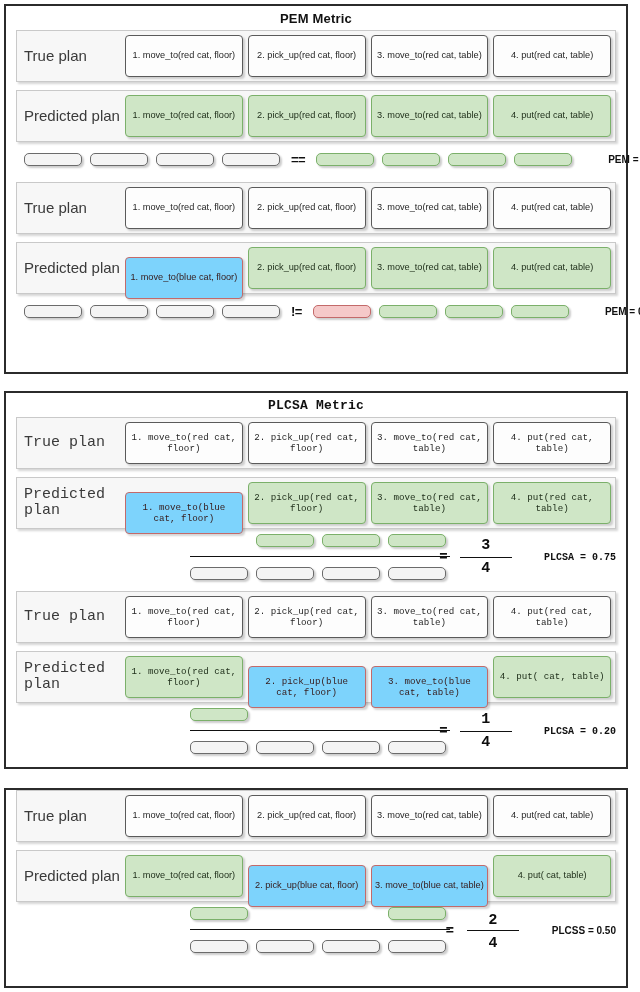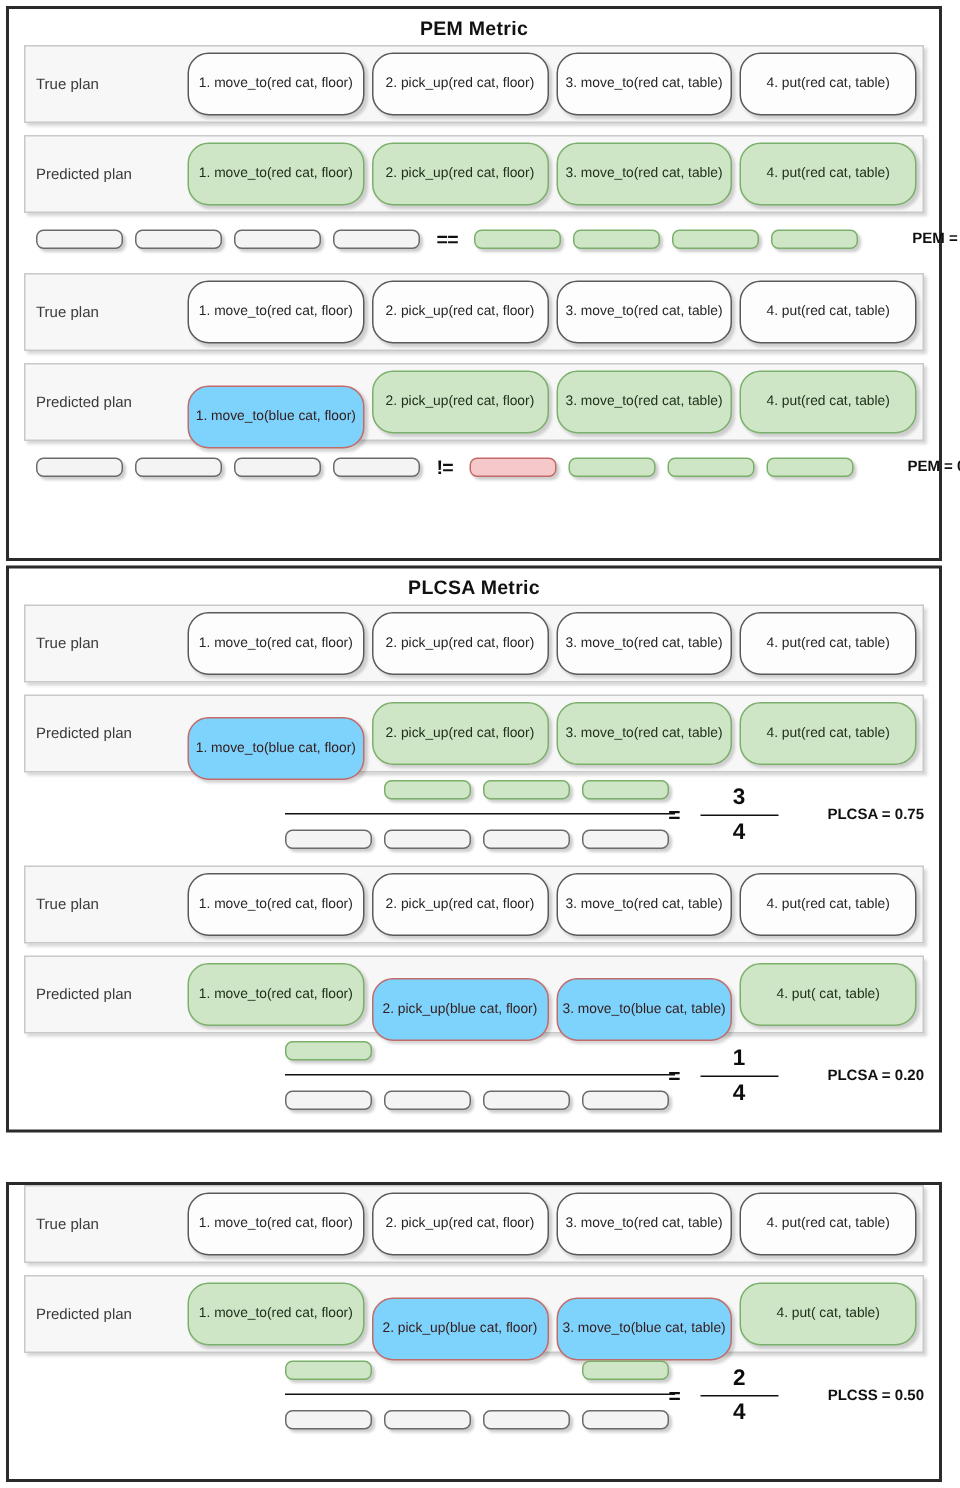--- a/index.html
+++ b/index.html
@@ -49,39 +49,39 @@
     border: 1px solid #c9c9c9;
     box-shadow: 2px 2px 2px rgba(0,0,0,0.16);
     box-sizing: border-box;
     display: flex;
     align-items: center;
     height: 52px;
     padding: 0 4px 0 0;
   }
   .plan-label {
     flex: 0 0 108px;
-    font-size: 10px;
+    font-size: 15px;
     color: #3a3a3a;
     padding-left: 7px;
     box-sizing: border-box;
     line-height: 1.1;
   }
   .steps {
     flex: 1 1 auto;
     display: flex;
     align-items: center;
     gap: 5px;
     height: 100%;
     padding: 0;
   }
   .step {
     flex: 1 1 0;
     min-width: 0;
     height: 42px;
-    border-radius: 14px;
+    border-radius: 4px;
     box-sizing: border-box;
     display: flex;
     align-items: center;
     justify-content: center;
     text-align: center;
     font-size: 9.2px;
     line-height: 1.25;
     padding: 2px 3px;
     box-shadow: 2px 2px 2px rgba(0,0,0,0.17);
     white-space: normal;
@@ -308,21 +308,21 @@
       <div class="bar-group">
         <div class="bar bad"></div>
         <div class="bar good"></div>
         <div class="bar good"></div>
         <div class="bar good"></div>
       </div>
       <div class="result" style="margin-left:36px;">PEM = 0</div>
     </div>
   </div>
 
-  <div class="panel" style="top:377px;height:378px;">
+  <div class="panel" style="top:391px;height:378px;font-family:Liberation Mono, monospace;">
     <div class="panel-title">PLCSA Metric</div>
 
     <div class="plan-row">
       <div class="plan-label">True plan</div>
       <div class="steps">
         <div class="step neutral">1. move_to(red cat, floor)</div>
         <div class="step neutral">2. pick_up(red cat, floor)</div>
         <div class="step neutral">3. move_to(red cat, table)</div>
         <div class="step neutral">4. put(red cat, table)</div>
       </div>

